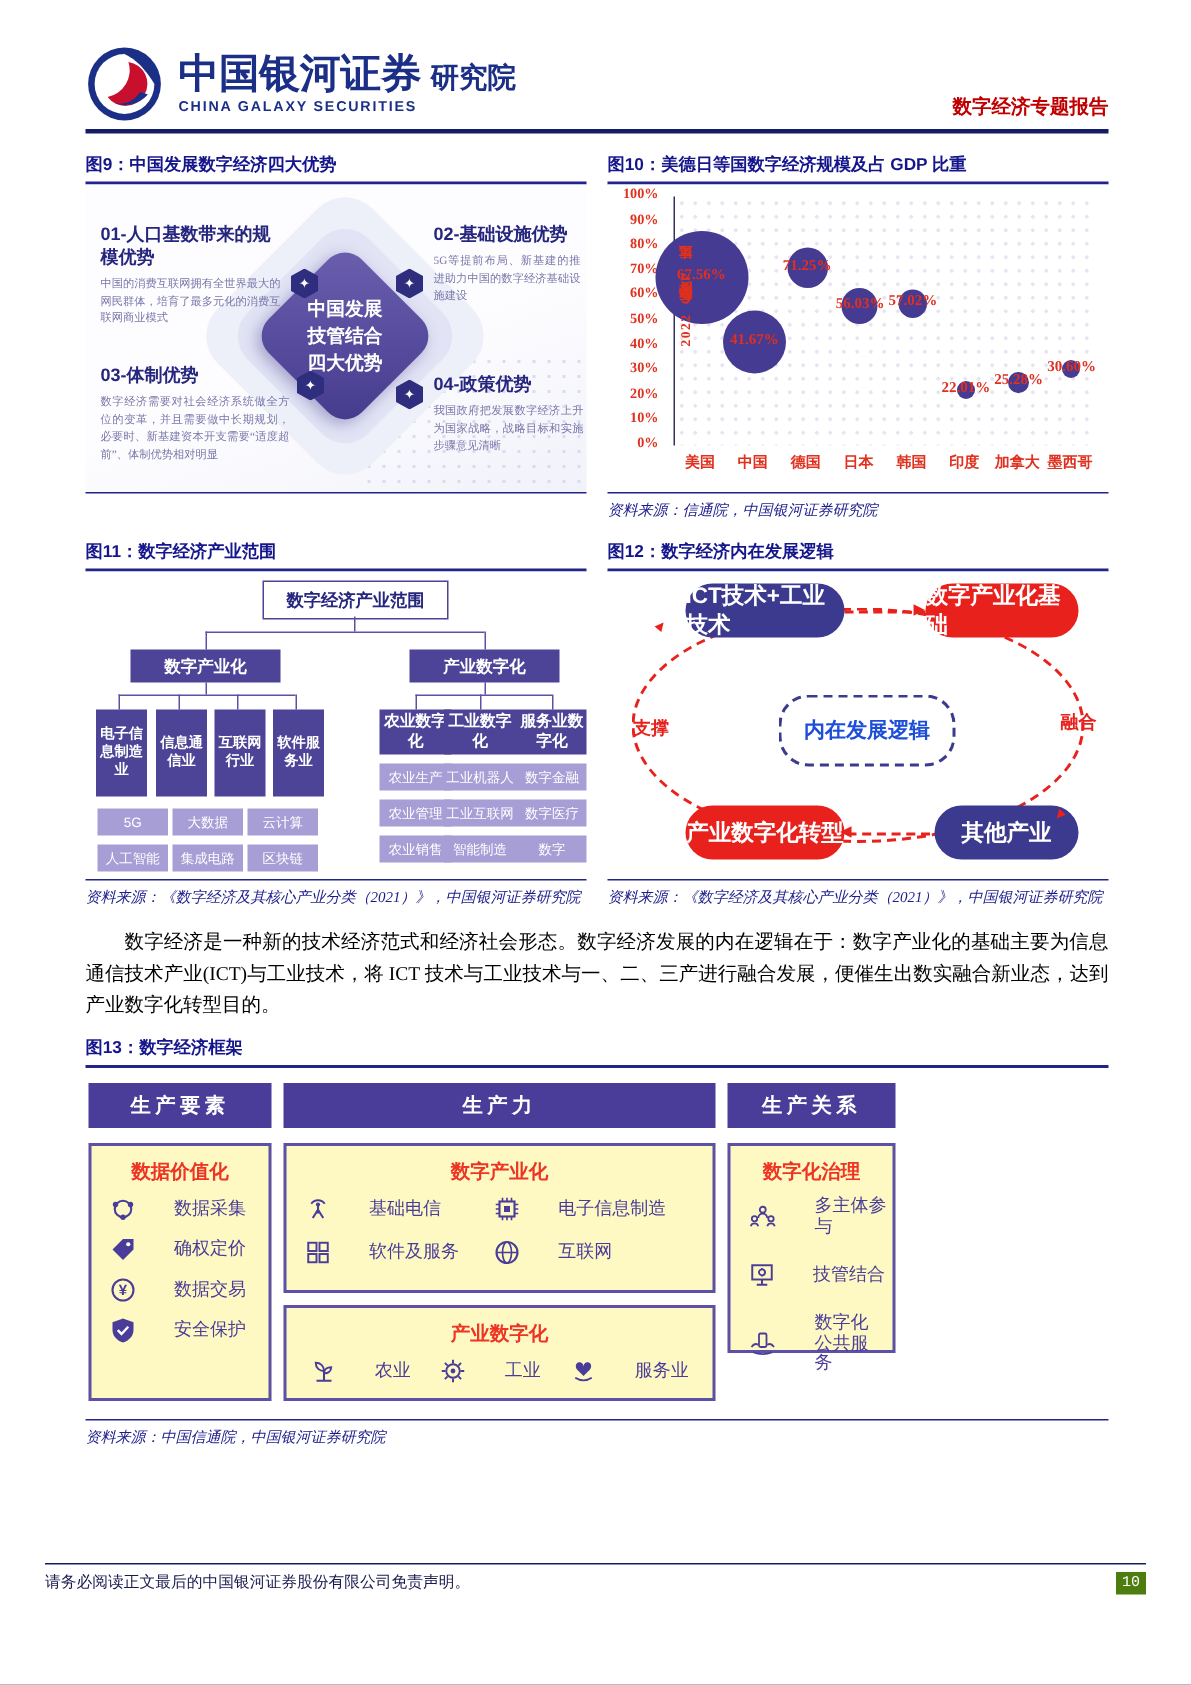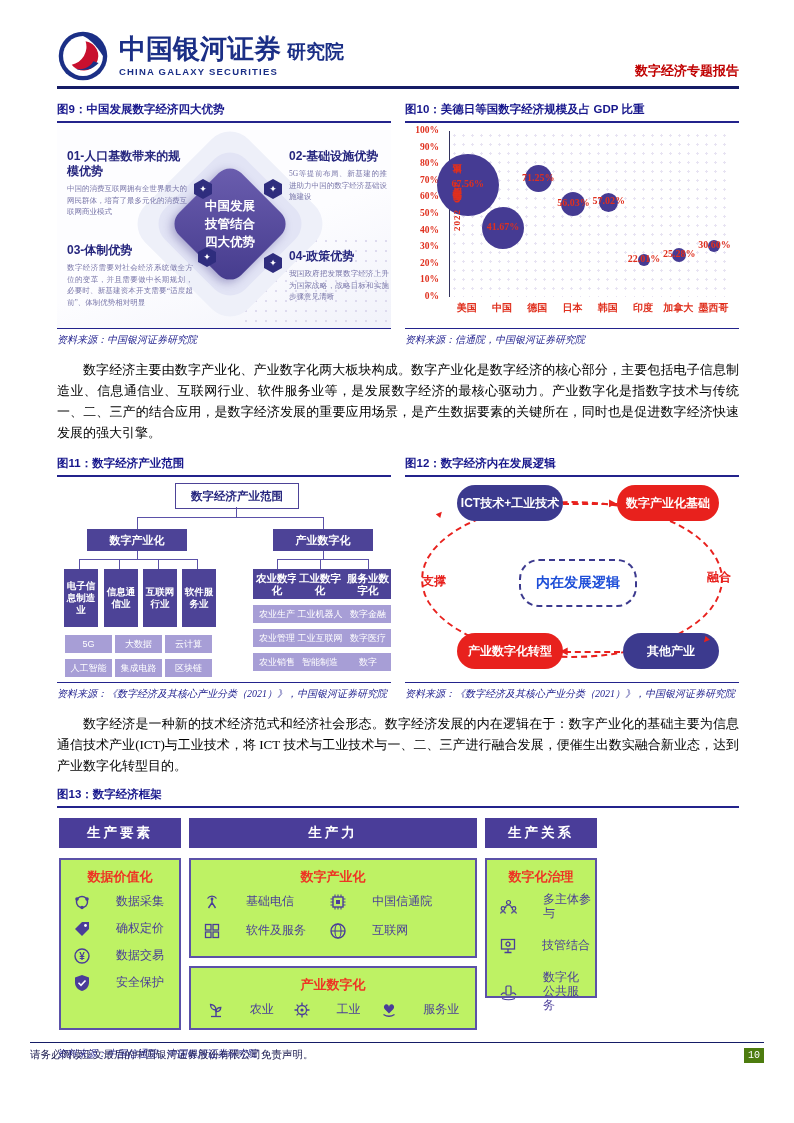--- a/index.html
+++ b/index.html
@@ -66,37 +66,37 @@
   .nbox.rootb{border:1.5px solid #4d4397;color:#26267e;font-weight:bold;font-size:11.5px;background:#fff;}
   .nbox.dark{background:#4d4397;color:#fff;font-weight:bold;}
   .nbox.light{background:#a79ed6;color:#fff;font-size:9px;}
   .vline,.hline{position:absolute;background:#5b51a8;}
   .vline{width:1px;}
   .hline{height:1px;}
 
   
   .f12-ellipse{position:absolute;left:16px;top:24px;right:16px;bottom:24px;border:2px dashed #e8211d;border-radius:50%;}
   .rnode{position:absolute;height:36px;border-radius:18px;display:flex;align-items:center;justify-content:center;
-         color:#fff;font-weight:bold;font-size:12px;font-family:"Liberation Sans",sans-serif;z-index:3;}
+         color:#fff;font-weight:bold;font-size:15px;font-family:"Liberation Sans",sans-serif;z-index:3;}
   .rnode.blue{background:#3c3a8e;}
   .rnode.red{background:#e8211d;}
   .f12-center{position:absolute;left:114px;top:82px;width:114px;height:44px;border:2px dashed #3c3a8e;border-radius:20px;
          display:flex;align-items:center;justify-content:center;color:#1d4ed8;font-weight:bold;font-size:14px;
          font-family:"Liberation Sans",sans-serif;background:#fff;z-index:2;}
   .f12-lab{position:absolute;color:#e8211d;font-weight:bold;font-size:12px;z-index:4;}
   .dashline{position:absolute;border-top:2px dashed #e8211d;z-index:1;}
   .arr{position:absolute;color:#e8211d;font-size:10px;z-index:4;line-height:1;}
 
   
   .f13{width:538px;margin:10px 0 0 2px;font-family:"Liberation Sans",sans-serif;}
   .f13-heads{display:flex;gap:8px;}
   .f13-head{background:#4a3d99;color:#fff;font-weight:bold;font-size:13.5px;letter-spacing:3px;height:30px;
             display:flex;align-items:center;justify-content:center;}
   .f13-body{display:flex;gap:8px;margin-top:10px;}
-  .f13-col{border:2px solid #5b51a8;background:#bef264;box-sizing:border-box;}
+  .f13-col{border:2px solid #5b51a8;background:#fef9c3;box-sizing:border-box;}
   .f13-title{color:#ee3524;font-weight:bold;font-size:13px;text-align:center;margin:8px 0 7px 0;}
   .f13-item{display:flex;align-items:center;gap:25px;color:#4a3d99;font-size:12px;margin:0 0 9px 12px;line-height:1.15;}
   .f13-item svg{flex:0 0 auto;}
   .f13-mid{display:flex;flex-direction:column;gap:8px;}
   .f13-grid{display:grid;grid-template-columns:1fr 1.25fr;row-gap:2px;}
   .f13-rowitems{display:flex;justify-content:space-around;padding:0 6px;}
   .f13-rowitems .f13-item{margin:0 0 6px 0;}
 
   
   .footer{position:absolute;left:30px;top:1042px;width:734px;border-top:1.5px solid #151c66;
@@ -154,21 +154,20 @@
         </div>
         <div class="f9-item" style="left:10px;top:120px;width:126px;">
           <div class="t">03-体制优势</div>
           <div class="d">数字经济需要对社会经济系统做全方位的变革，并且需要做中长期规划，必要时、新基建资本开支需要“适度超前”、体制优势相对明显</div>
         </div>
         <div class="f9-item" style="left:232px;top:126px;width:100px;">
           <div class="t">04-政策优势</div>
           <div class="d">我国政府把发展数字经济上升为国家战略，战略目标和实施步骤意见清晰</div>
         </div>
       </div>
-      <div class="fig-source">资料来源：中国银河证券研究院</div>
     </div>
 
     <div class="fig">
       <div class="fig-title">图10：美德日等国数字经济规模及占 GDP 比重</div>
       <div class="fig-body">
         <div class="f10-wrap">
           <div class="y-axis">
                 <div class="ytick" style="top: 160px;">0%</div>
                 <div class="ytick" style="top: 143.4px;">10%</div>
                 <div class="ytick" style="top: 126.8px;">20%</div>
@@ -209,21 +208,20 @@
                 <div class="xlabel">印度</div>
                 <div class="xlabel">加拿大</div>
                 <div class="xlabel">墨西哥</div>
               </div>
         </div>
       </div>
       <div class="fig-source">资料来源：信通院，中国银河证券研究院</div>
     </div>
   </div>
 
-  <p class="para">数字经济主要由数字产业化、产业数字化两大板块构成。数字产业化是数字经济的核心部分，主要包括电子信息制造业、信息通信业、互联网行业、软件服务业等，是发展数字经济的最核心驱动力。产业数字化是指数字技术与传统一、二、三产的结合应用，是数字经济发展的重要应用场景，是产生数据要素的关键所在，同时也是促进数字经济快速发展的强大引擎。</p>
 
   <div class="figrow">
     <div class="fig">
       <div class="fig-title">图11：数字经济产业范围</div>
       <div class="fig-body">
         <div class="nbox rootb" style="left:118px;top:6px;width:122px;height:24px;">数字经济产业范围</div>
         <div class="vline" style="left:179px;top:30px;height:10px;"></div>
         <div class="hline" style="left:80px;top:40px;width:186px;"></div>
         <div class="vline" style="left:80px;top:40px;height:12px;"></div>
         <div class="vline" style="left:266px;top:40px;height:12px;"></div>
@@ -345,21 +343,21 @@
                         <circle cx="9" cy="6" r="1.4" fill="#4a3d99"></circle>
                       </svg>
                   <span>基础电信</span>
                 </div>
                 <div class="f13-item">
                   <svg width="18" height="18" viewBox="0 0 18 18">
                         <rect x="4" y="4" width="10" height="10" fill="none" stroke="#4a3d99" stroke-width="1.4"></rect>
                         <rect x="7" y="7" width="4" height="4" fill="#4a3d99"></rect>
                         <path d="M6 1.5 V4 M9 1.5 V4 M12 1.5 V4 M6 14 V16.5 M9 14 V16.5 M12 14 V16.5 M1.5 6 H4 M1.5 9 H4 M1.5 12 H4 M14 6 H16.5 M14 9 H16.5 M14 12 H16.5" stroke="#4a3d99" stroke-width="1.1"></path>
                       </svg>
-                  <span>中国信通院</span>
+                  <span>电子信息制造</span>
                 </div>
                 <div class="f13-item">
                   <svg width="18" height="18" viewBox="0 0 18 18">
                         <rect x="2.5" y="2.5" width="5.5" height="5.5" fill="none" stroke="#4a3d99" stroke-width="1.3"></rect>
                         <rect x="10" y="2.5" width="5.5" height="5.5" fill="none" stroke="#4a3d99" stroke-width="1.3"></rect>
                         <rect x="2.5" y="10" width="5.5" height="5.5" fill="none" stroke="#4a3d99" stroke-width="1.3"></rect>
                         <rect x="10" y="10" width="5.5" height="5.5" fill="none" stroke="#4a3d99" stroke-width="1.3"></rect>
                       </svg>
                   <span>软件及服务</span>
                 </div>

